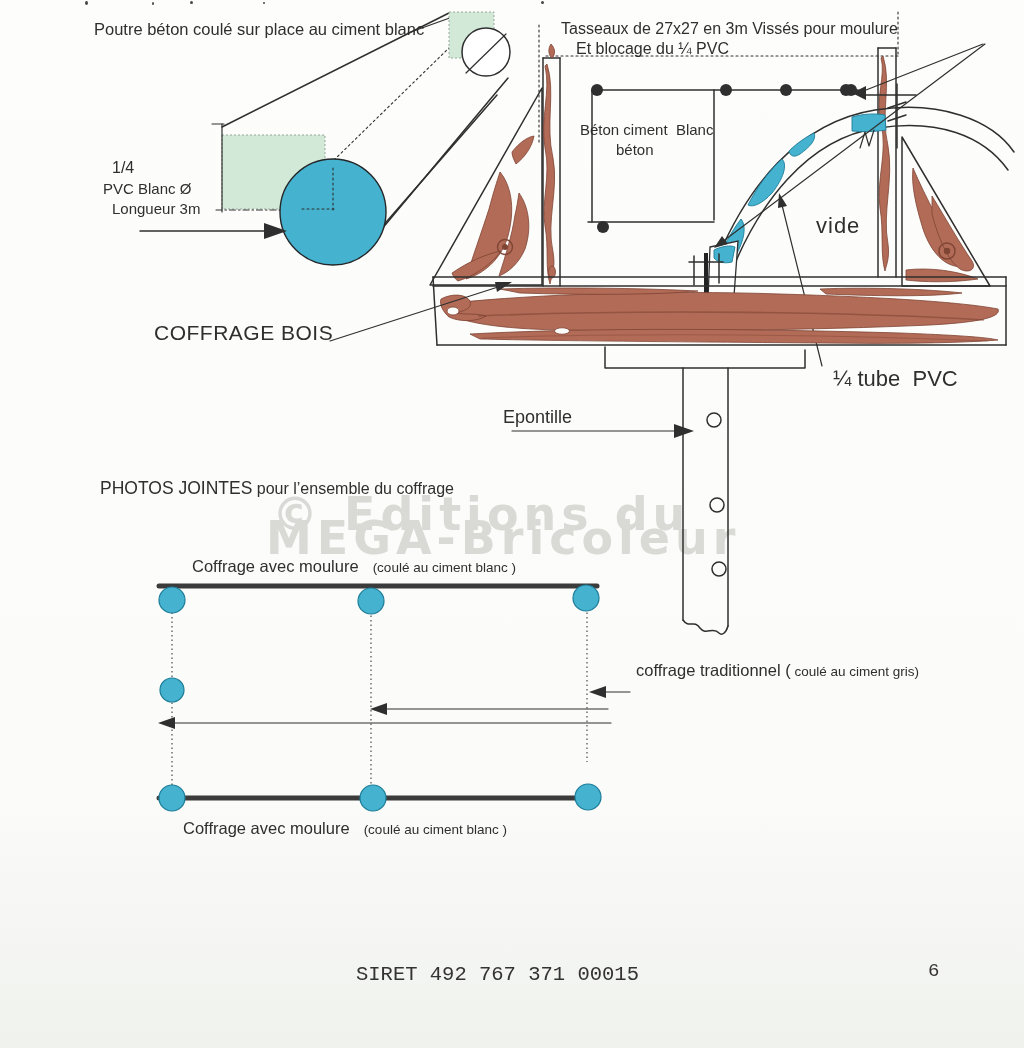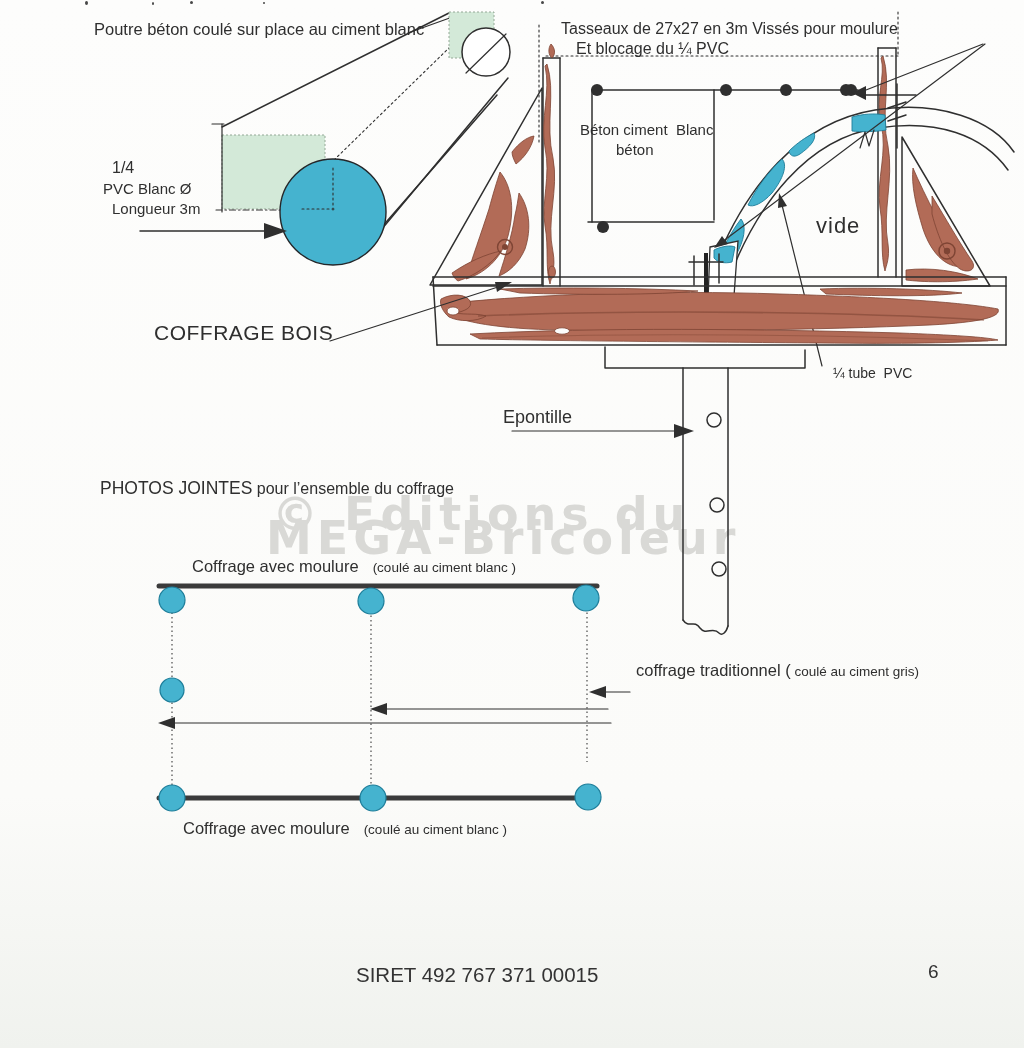--- a/index.html
+++ b/index.html
@@ -25,21 +25,21 @@
   .green{fill:var(--concrete-green);stroke:#94a896;stroke-width:1;stroke-dasharray:2 2;}
   .heavy{stroke:var(--diagram-line-dark);stroke-width:5;fill:none;stroke-linecap:round;}
   .lbl{
     position:absolute;font-family:"Liberation Sans",sans-serif;color:#2f2f2f;
     white-space:pre;line-height:1.25;
   }
   .wm{
     position:absolute;font-family:"DejaVu Sans",sans-serif;font-weight:bold;
     color:var(--watermark-gray);letter-spacing:5px;line-height:1;font-size:46px;
   }
-  .serif{font-family:Liberation Sans, sans-serif;color:#333;}
+  .serif{font-family:Liberation Mono, monospace;color:#333;}
   .speck{position:absolute;background:#474747;border-radius:50%;}
 </style>
 </head>
 <body>
 
 <div class="page">
 
   <div>
     <div class="speck" style="left:85px;top:1px;width:3px;height:4px;"></div>
     <div class="speck" style="left:152px;top:2px;width:2px;height:3px;"></div>
@@ -241,21 +241,21 @@
   <div class="lbl" style="left:616px;top:141px;font-size:15px;">béton</div>
 
   <div class="lbl" style="left:816px;top:212px;font-size:22px;letter-spacing:1px;text-align:center;">vide</div>
 
   <div class="lbl" style="left:112px;top:158px;font-size:16px;">1/4</div>
   <div class="lbl" style="left:103px;top:180px;font-size:15px;">PVC Blanc Ø</div>
   <div class="lbl" style="left:112px;top:200px;font-size:15px;">Longueur 3m</div>
 
   <div class="lbl" style="left:154px;top:320px;font-size:21px;letter-spacing:.5px;">COFFRAGE BOIS</div>
 
-  <div class="lbl" style="left:833px;top:365px;font-size:14px;">¼ tube  PVC</div>
+  <div class="lbl" style="left:833px;top:365px;font-size:22px;">¼ tube  PVC</div>
 
   <div class="lbl" style="left:503px;top:406px;font-size:18px;">Epontille</div>
 
   <div class="lbl" style="left:100px;top:456px;margin-top:22px;"><span style="font-size:17.5px;">PHOTOS JOINTES</span><span style="font-size:16px;"> pour l’ensemble du coffrage</span></div>
 
   <div class="lbl" style="left:192px;top:556px;"><span style="font-size:16.5px;">Coffrage avec moulure</span><span style="font-size:13.5px;margin-left:14px;">(coulé au ciment blanc )</span></div>
 
   <div class="lbl" style="left:636px;top:660px;"><span style="font-size:16.5px;">coffrage traditionnel (</span><span style="font-size:13.5px;"> coulé au ciment gris)</span></div>
 
   <div class="lbl" style="left:183px;top:818px;"><span style="font-size:16.5px;">Coffrage avec moulure</span><span style="font-size:13.5px;margin-left:14px;">(coulé au ciment blanc )</span></div>

